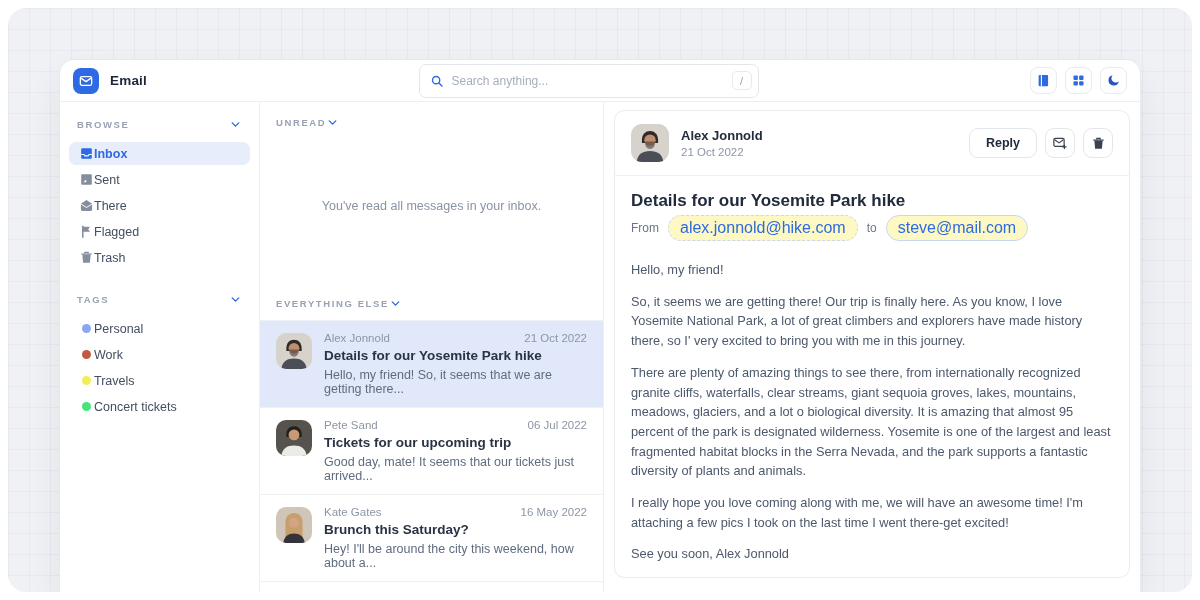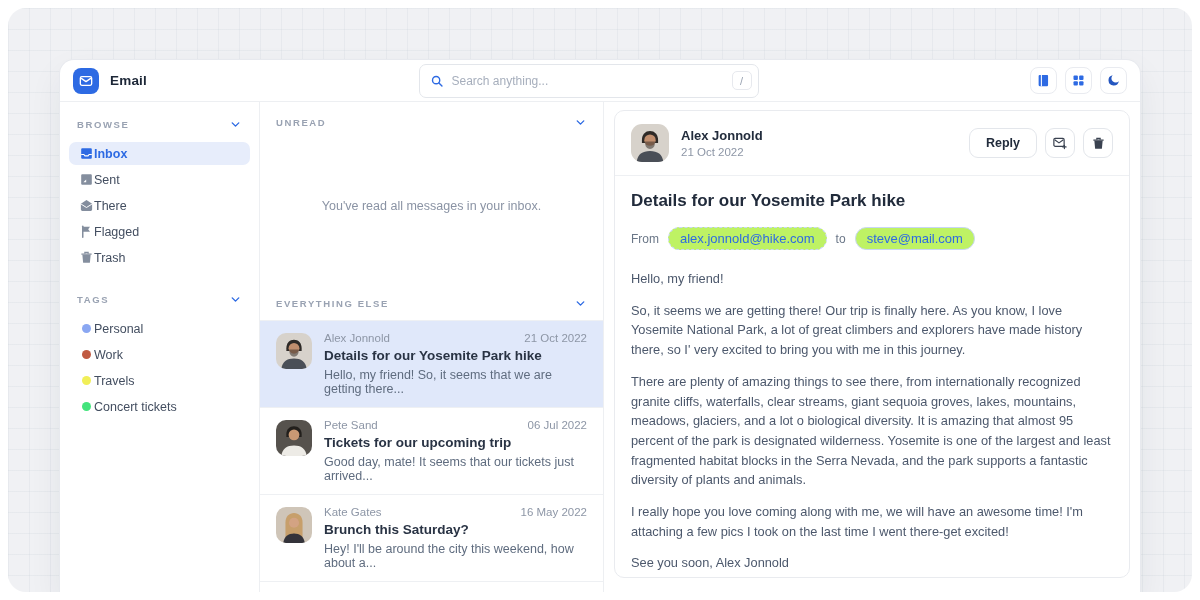--- a/index.html
+++ b/index.html
@@ -42,21 +42,21 @@
   .nav-item{ display:flex; align-items:center; height:23px; padding:0 10px; margin:3px 0;
     border-radius:7px; font-size:12.5px; color:#434e60; cursor:pointer; }
   .nav-item .nicon{ width:15px; height:15px; display:flex; color:#848e9e; }
   .nav-item.active{ background:#e7edfb; color:#2d6ae3; font-weight:bold; }
   .nav-item.active .nicon{ color:#2d6ae3; }
   .tags-block{ margin-top:20px; }
   .tag-dot{ width:9px; height:9px; border-radius:50%; flex:none; margin:0 3px; }
 
   
   .list-col{ width:344px; flex:none; border-right:1px solid #edeff2; display:flex; flex-direction:column; }
-  .list-head{ display:flex; align-items:center; justify-content:space-between; padding:14px 16px 2px;
+  .list-head{ display:flex; align-items:center; justify-content:flex-start; padding:14px 16px 2px;
     font-size:9.5px; font-weight:bold; letter-spacing:1.6px; color:#99a2b2; text-transform:uppercase; }
   .empty-note{ height:150px; display:flex; align-items:center; justify-content:center; color:#8a93a4; font-size:12.5px; }
   .list-head.second{ padding:16px 16px 10px; }
   .mail-item{ position:relative; padding:11px 16px 11px 64px; border-top:1px solid #eef0f3; cursor:pointer; }
   .mail-item:last-child{ border-bottom:1px solid #eef0f3; }
   .mail-item.selected{ background:#e0e8fa; }
   .mi-avatar{ position:absolute; left:16px; top:12px; width:36px; height:36px; border-radius:10px; overflow:hidden; }
   .mi-row1{ display:flex; justify-content:space-between; font-size:11.5px; color:#8d96a6; }
   .mi-subject{ margin-top:4px; font-size:13.5px; font-weight:bold; color:#29334.3f44; color:#293344; }
   .mi-preview{ margin-top:5px; font-size:12.5px; color:#5f6c7f; }
@@ -68,22 +68,22 @@
   .dc-avatar{ width:38px; height:38px; border-radius:11px; overflow:hidden; flex:none; }
   .dc-name{ font-size:13px; font-weight:bold; color:#222c3c; }
   .dc-date{ font-size:11.5px; color:#8d96a6; margin-top:3px; }
   .dc-actions{ margin-left:auto; display:flex; gap:8px; align-items:center; }
   .reply-btn{ height:30px; padding:0 16px; border:1px solid #e3e6eb; border-radius:9px; background:#fff;
     font-size:12.5px; color:#222c3c; font-weight:bold; font-family:inherit; cursor:pointer; }
   .sq-btn{ width:30px; height:30px; border:1px solid #e3e6eb; border-radius:9px; background:#fff;
     display:flex; align-items:center; justify-content:center; color:#3a4250; cursor:pointer; }
   .dc-subject-block{ padding:15px 16px 0; }
   .dc-subject{ font-size:17px; font-weight:bold; color:#212b3b; }
-  .dc-fromto{ display:flex; align-items:center; gap:9px; margin-top:16px; font-size:12px; color:#6a7687; }
-  .pill{ border-radius:999px; padding:3px 11px; font-size:13px; color:#2d6ae3; background:#bef264; }
+  .dc-fromto{ display:flex; align-items:center; gap:9px; margin-top:4px; font-size:12px; color:#6a7687; }
+  .pill{ border-radius:999px; padding:3px 11px; font-size:16px; color:#2d6ae3; background:#fef9c3; }
   .pill.dashed{ border:1px dashed #c8d6f6; }
   .pill.solid{ border:1px solid #c8d6f6; }
   .dc-body{ padding:7px 16px 0; font-size:12.8px; line-height:1.54; color:#4c586c; }
   .dc-body p{ margin-top:12px; }
 </style>
 </head>
 <body>
 
 <div class="stage">
   <div class="app">

